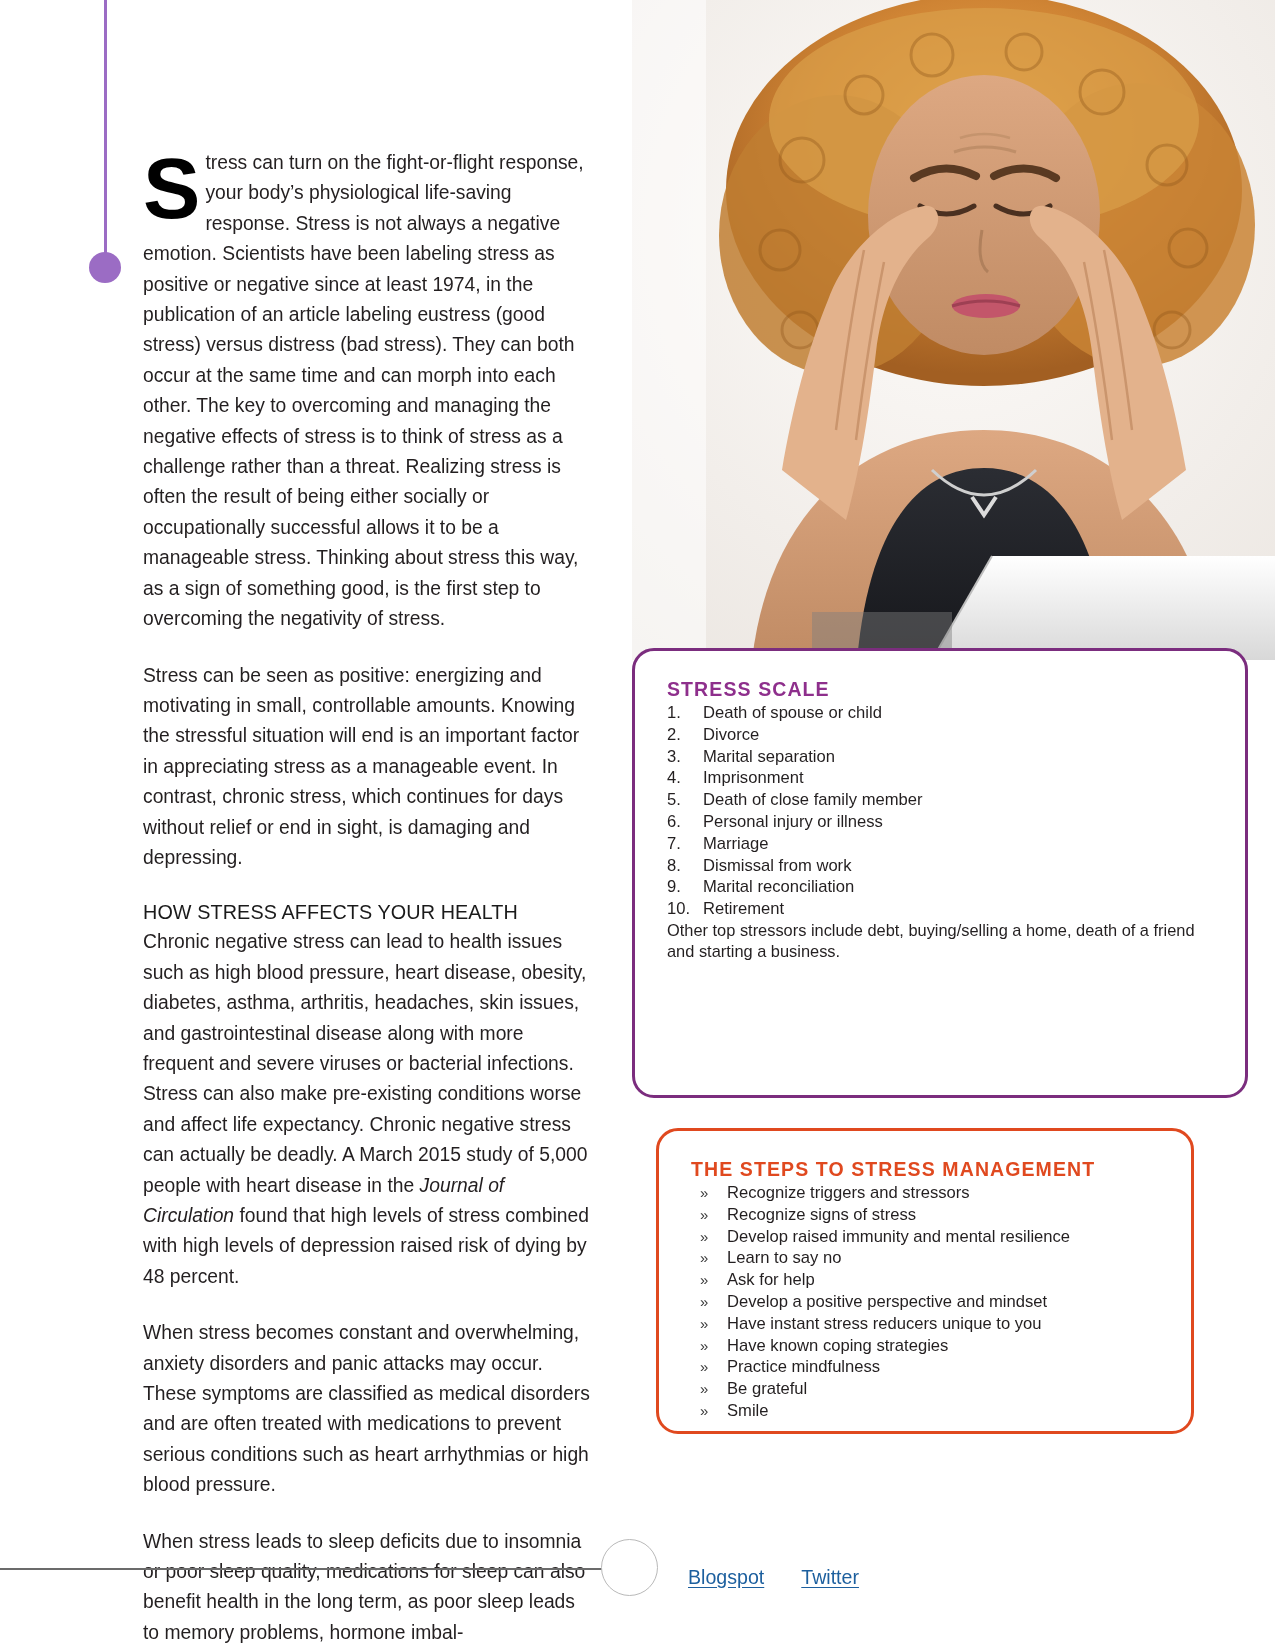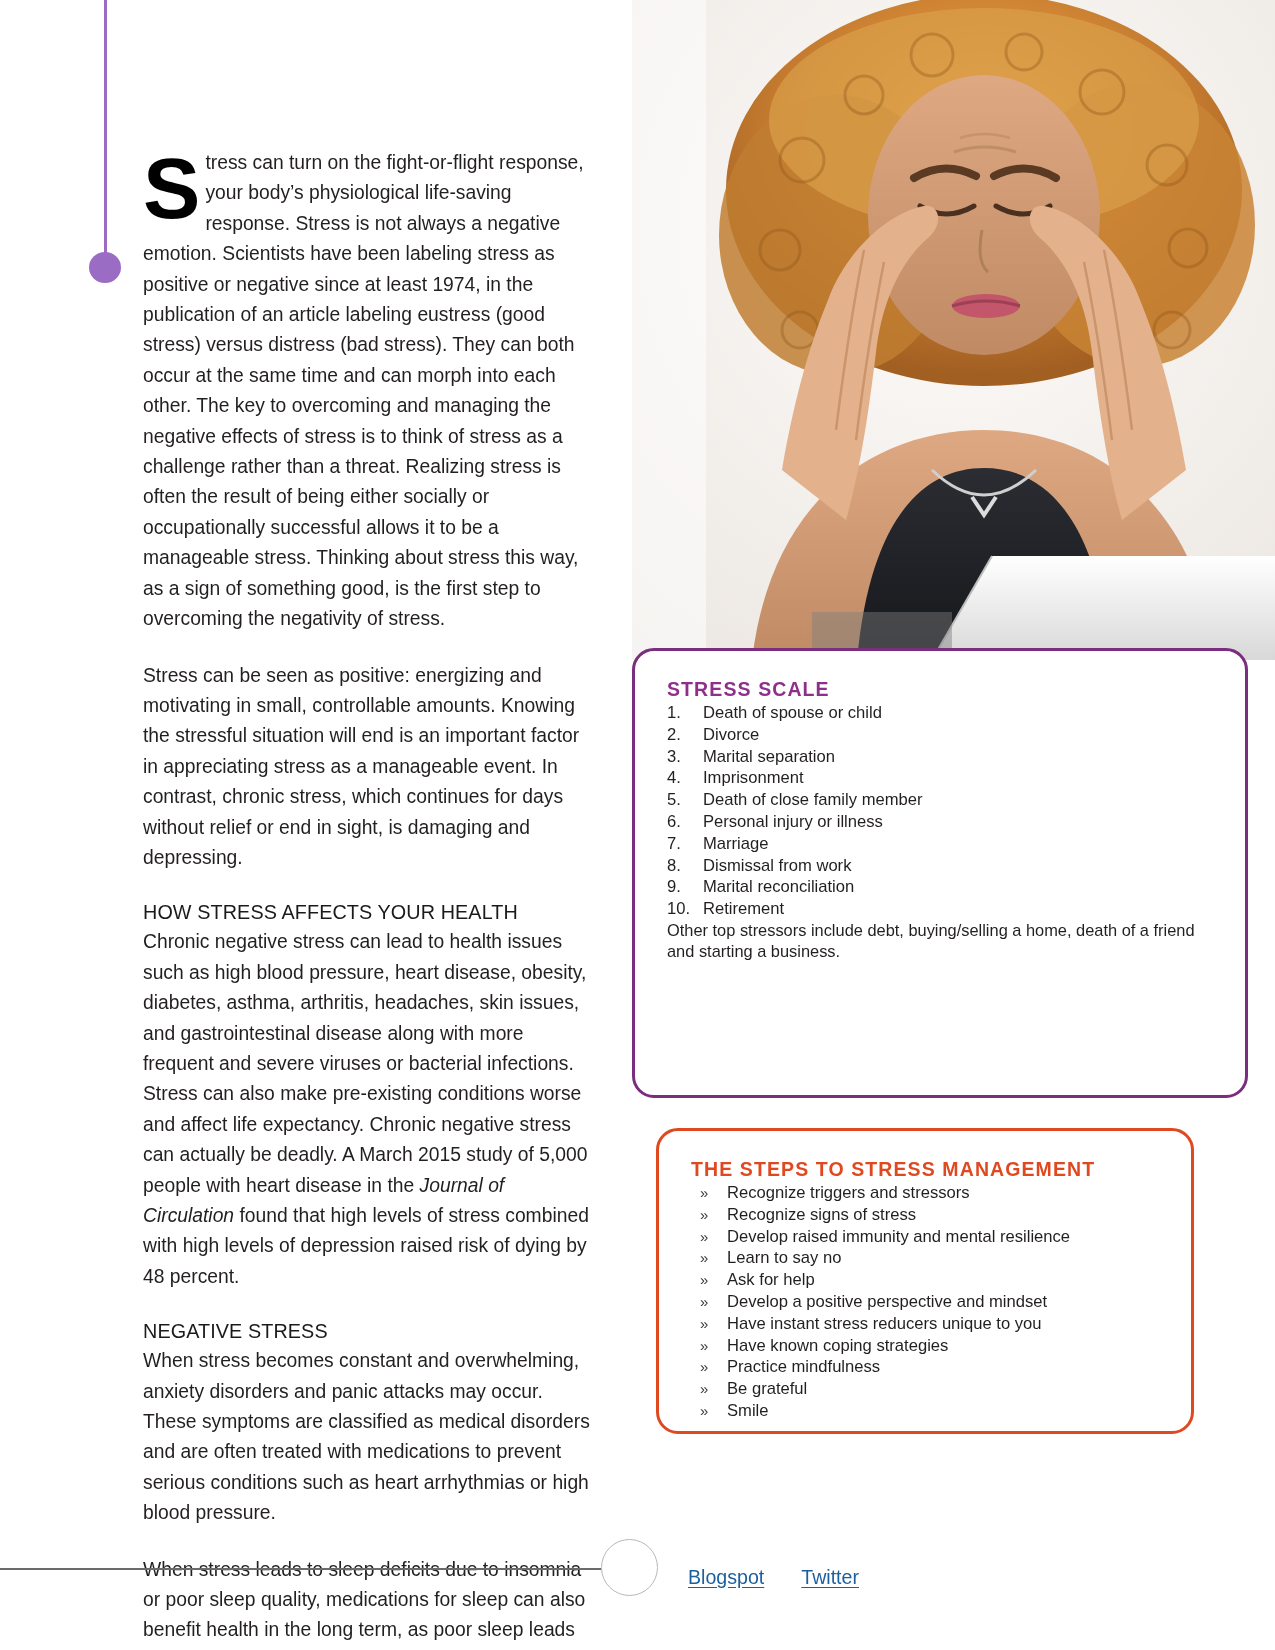--- a/index.html
+++ b/index.html
@@ -288,21 +288,20 @@
 
   <div class="col-left">
 
     <p class="body-p dropcap-p"><span class="dropcap">S</span><span>tress can turn on the fight-or-flight response, your body’s physiological life-saving response. Stress is not always a negative emotion. Scientists have been labeling stress as positive or negative since at least 1974, in the publication of an article labeling eustress (good stress) versus distress (bad stress). They can both occur at the same time and can morph into each other. The key to overcoming and managing the negative effects of stress is to think of stress as a challenge rather than a threat. Realizing stress is often the result of being either socially or occupationally successful allows it to be a manageable stress. Thinking about stress this way, as a sign of something good, is the first step to overcoming the negativity of stress.</span></p>
 
     <p class="body-p">Stress can be seen as positive: energizing and motivating in small, controllable amounts. Knowing the stressful situation will end is an important factor in appreciating stress as a manageable event. In contrast, chronic stress, which continues for days without relief or end in sight, is damaging and depressing.</p>
 
     <h2 class="sec-head">HOW STRESS AFFECTS YOUR HEALTH</h2>
     <p class="body-p"><span>Chronic negative stress can lead to health issues such as high blood pressure, heart disease, obesity, diabetes, asthma, arthritis, headaches, skin issues, and gastrointestinal disease along with more frequent and severe viruses or bacterial infections. Stress can also make pre-existing conditions worse and affect life expectancy. Chronic negative stress can actually be deadly.  A March 2015 study of 5,000 people with heart disease in the </span><span class="ital">Journal of Circulation</span><span> found that high levels of stress combined with high levels of depression raised risk of dying by 48 percent.</span></p>
 
-    <h2 class="sec-head">NEGATIVE STRESS</h2>
     <p class="body-p">When stress becomes constant and overwhelming, anxiety disorders and panic attacks may occur. These symptoms are classified as medical disorders and are often treated with medications to prevent serious conditions such as heart arrhythmias or high blood pressure.</p>
     <p class="body-p tight">When stress leads to sleep deficits due to insomnia or poor sleep quality, medications for sleep can also benefit health in the long term, as poor sleep leads to memory problems, hormone imbal-</p>
   </div>
 
   <div class="sidebox" id="stress-scale-box">
     <div class="inner">
       <h3 class="box-title">STRESS SCALE</h3>
       <ol class="num-list" id="stress-scale-list">
           <li>
             <span class="num">1.</span>

